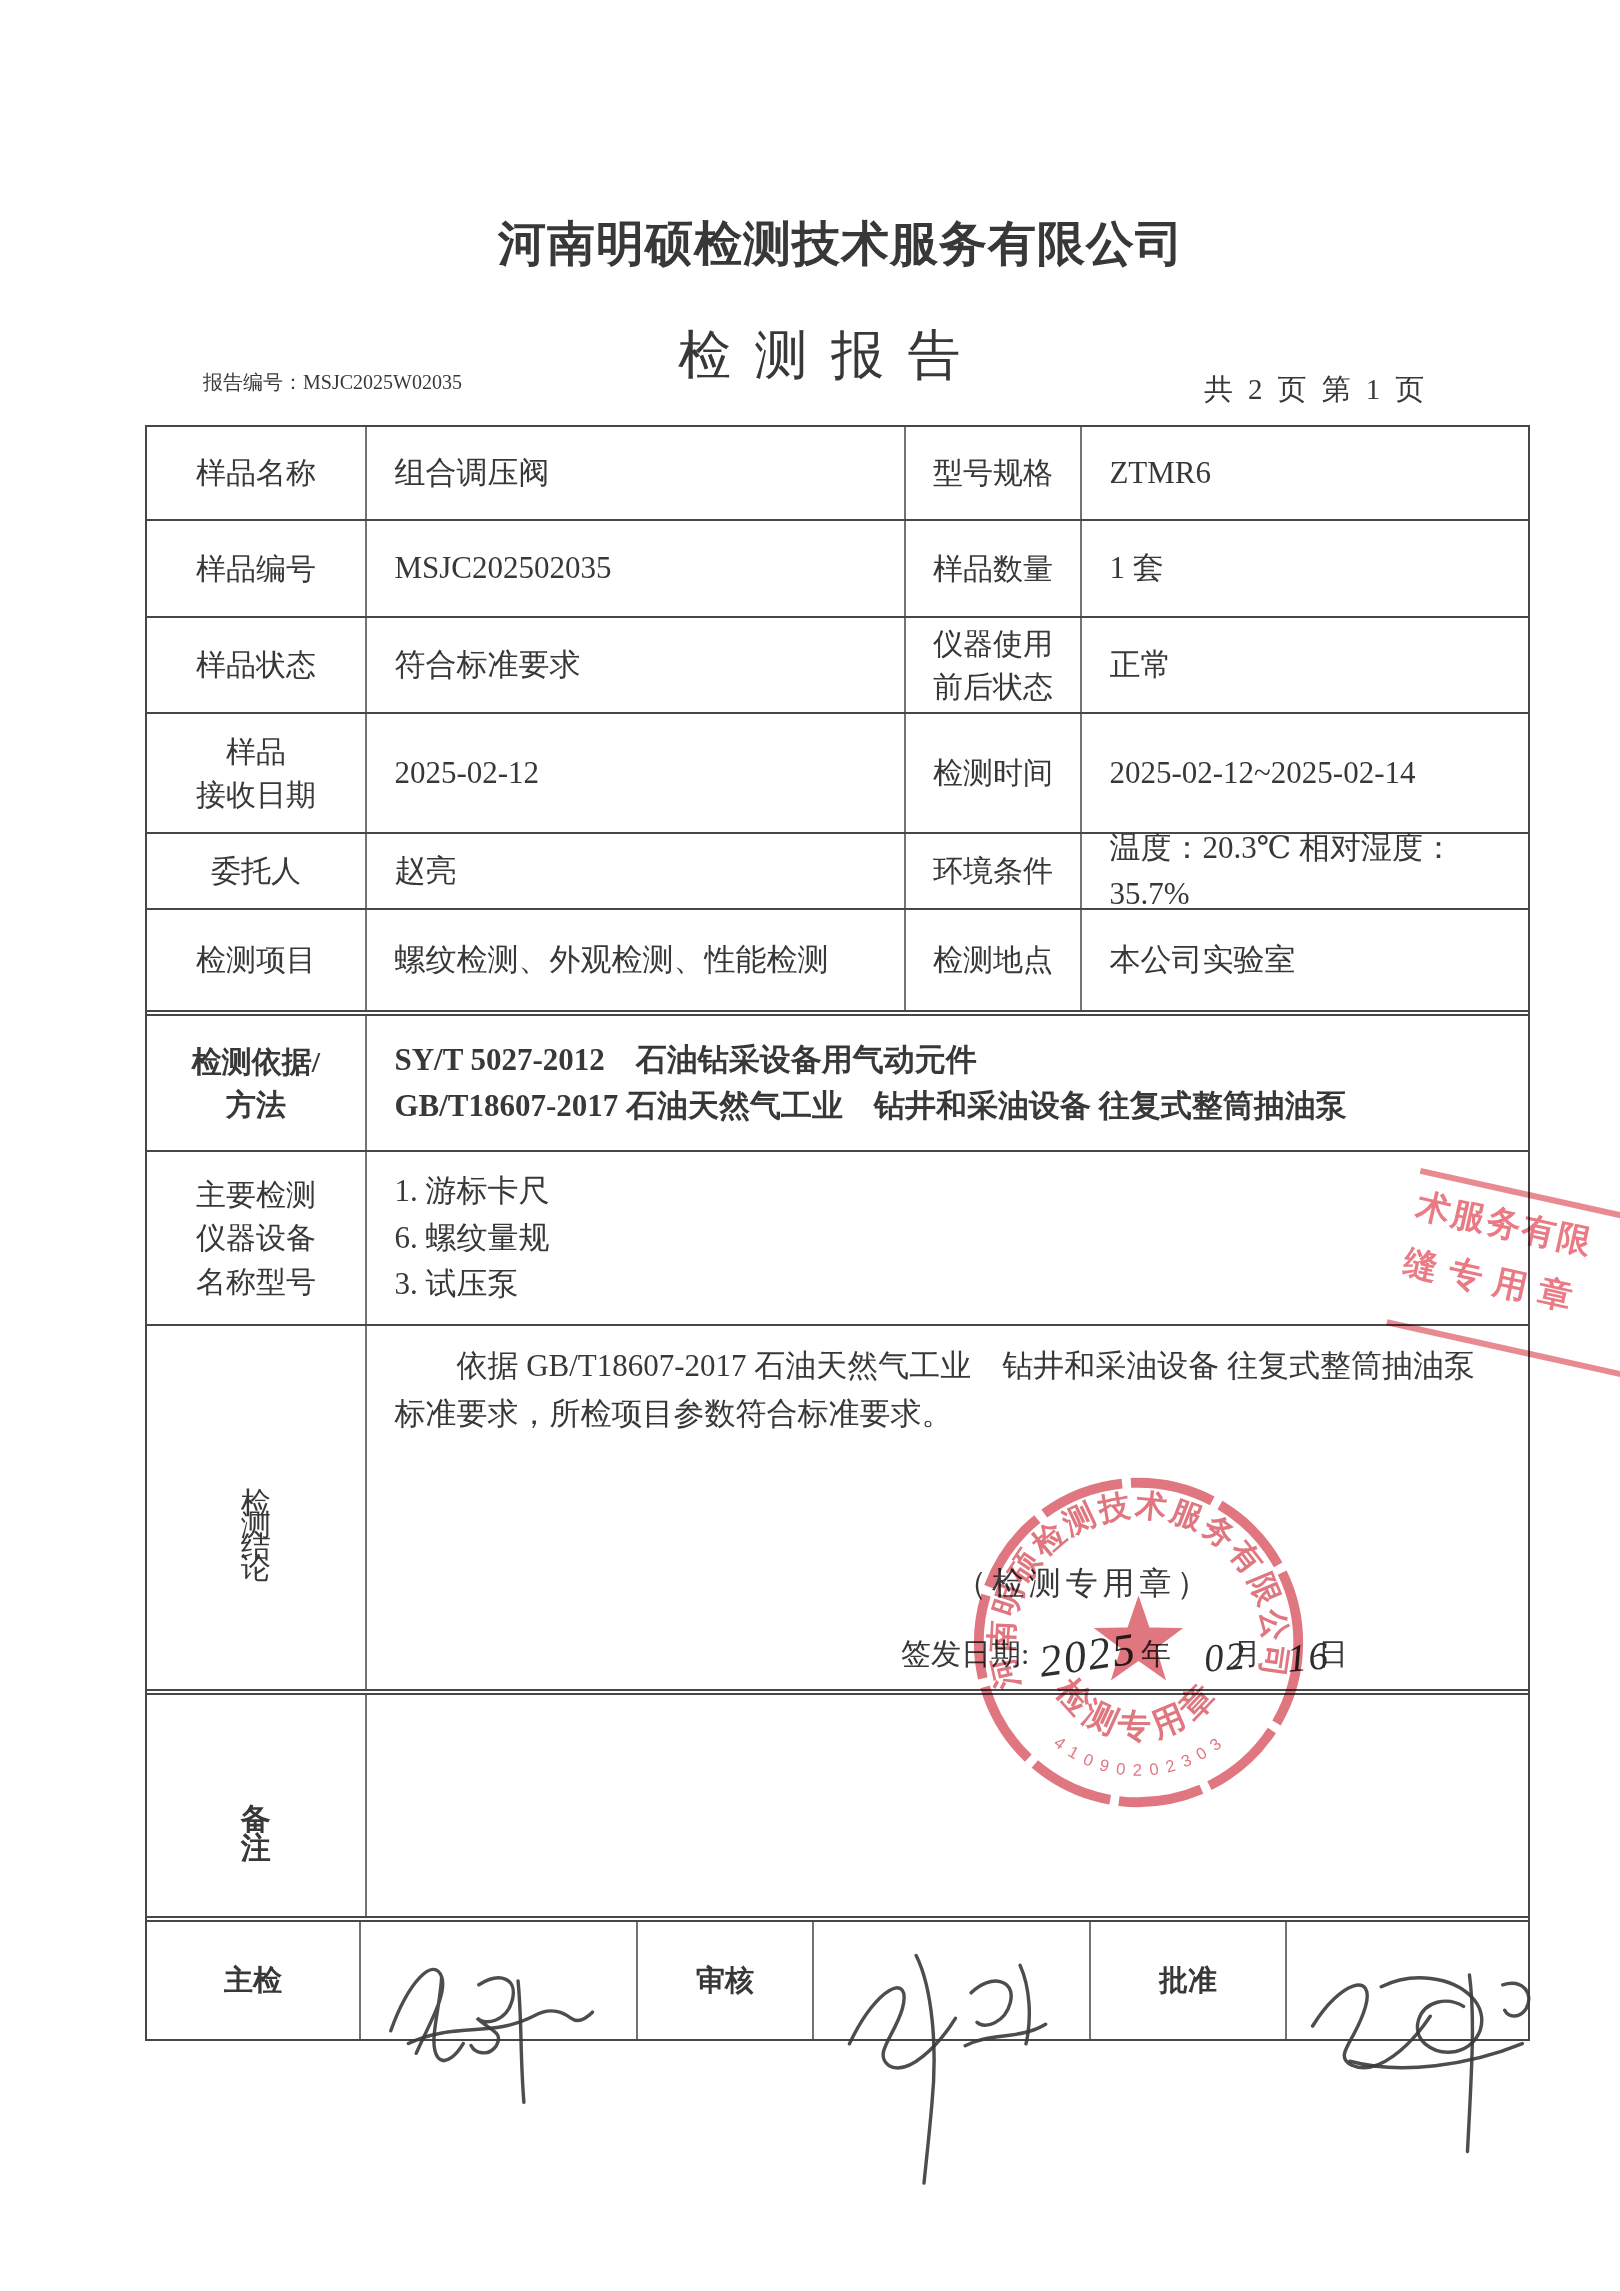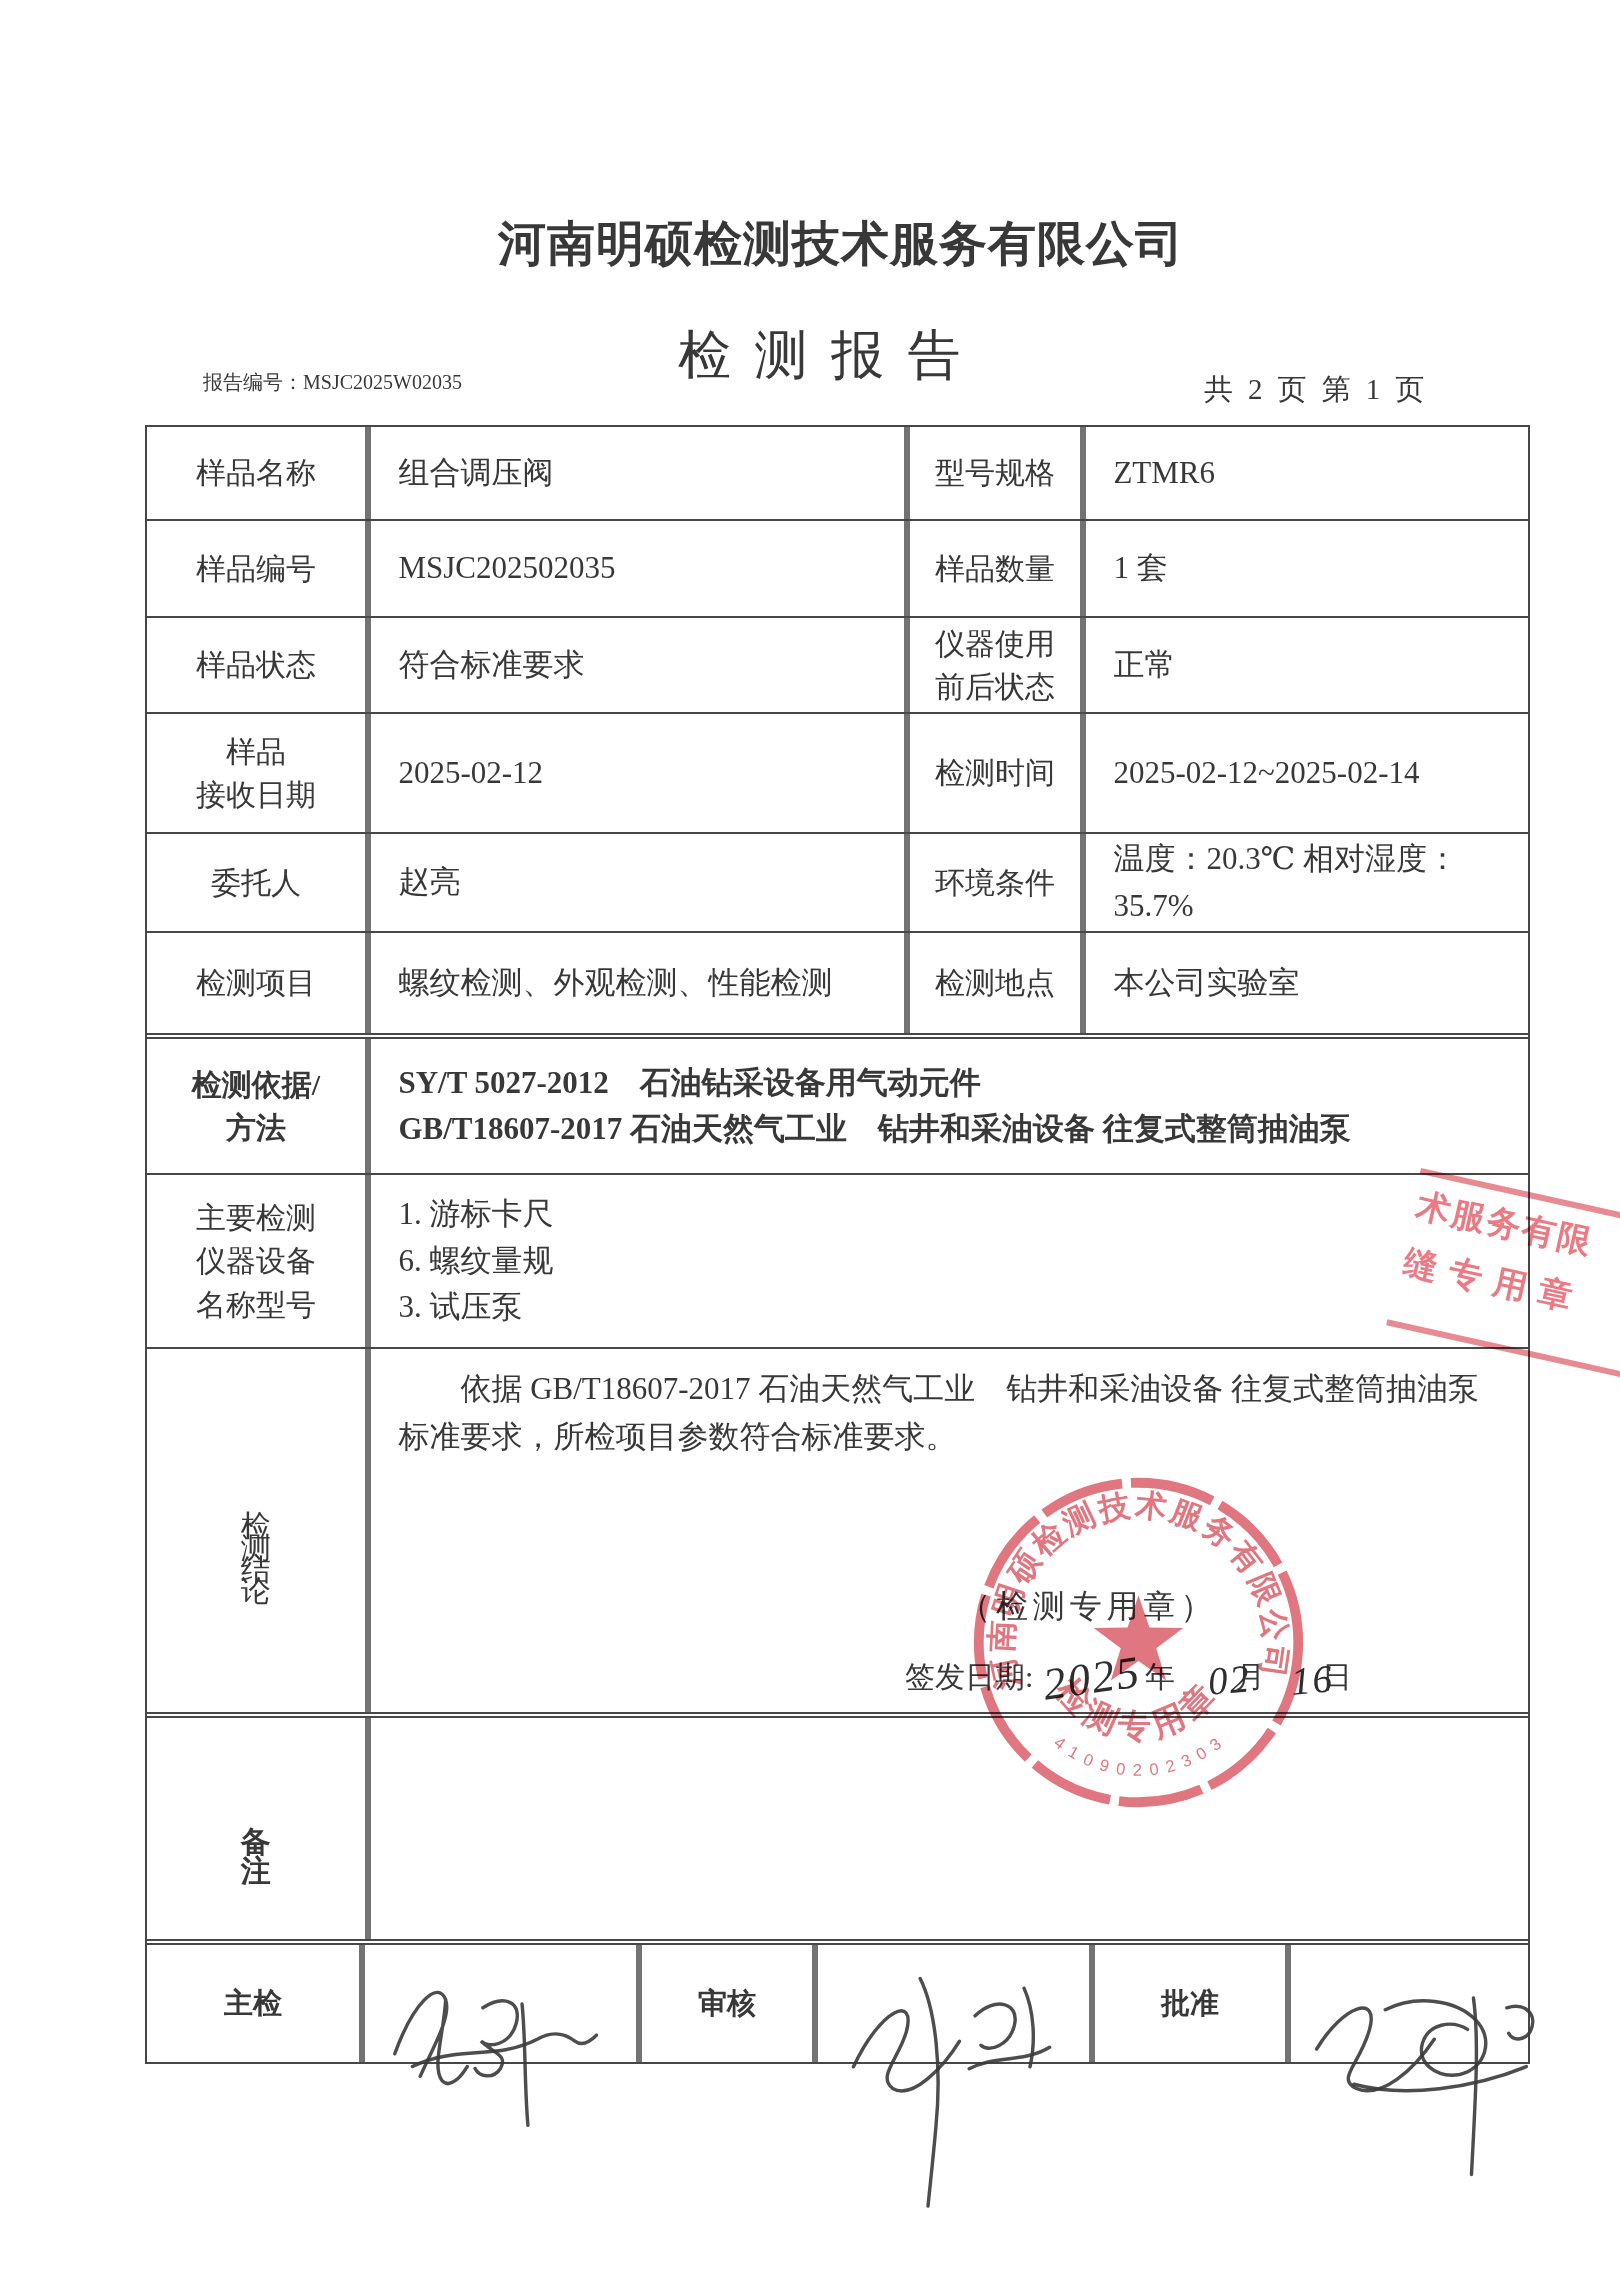--- a/index.html
+++ b/index.html
@@ -24,21 +24,21 @@
   
   .tbl{
     left:145px;top:425px;width:1385px;
     border:2.9px solid #474747;box-sizing:border-box;
     background:transparent;
   }
   .tr{display:flex;border-top:2px solid #474747;box-sizing:border-box;}
   .tr.first{border-top:none;}
   .tr.sect{border-top:6.9px double #474747;font-weight:bold;}
   .td{
-    box-sizing:border-box;border-left:6px solid #737373;
+    box-sizing:border-box;border-left:2px solid #737373;
     display:flex;align-items:center;justify-content:center;
     flex-direction:column;overflow:visible;position:relative;
   }
   .td:first-child{border-left:none;}
   .lbl{font-size:30px;text-align:center;line-height:1.45;}
   .val{align-items:flex-start;justify-content:center;padding-left:27.4px;font-size:31px;line-height:1.5;}
   .val.center-row{flex-direction:column;}
   .w-l1{width:218px;}
   .w-v1{width:539px;}
   .w-l2{width:176px;}
@@ -150,21 +150,21 @@
         <span>2025-02-12</span>
       </div>
     <div class="td lbl w-l2">
         <span>检测时间</span>
       </div>
     <div class="td val w-v2">
         <span>2025-02-12~2025-02-14</span>
       </div>
   </div>
 
-  <div class="tr" style="height:99px">
+  <div class="tr" style="height:76px">
     <div class="td lbl w-l1">
         <span>委托人</span>
       </div>
     <div class="td val w-v1">
         <span>赵亮</span>
       </div>
     <div class="td lbl w-l2">
         <span>环境条件</span>
       </div>
     <div class="td val w-v2">

